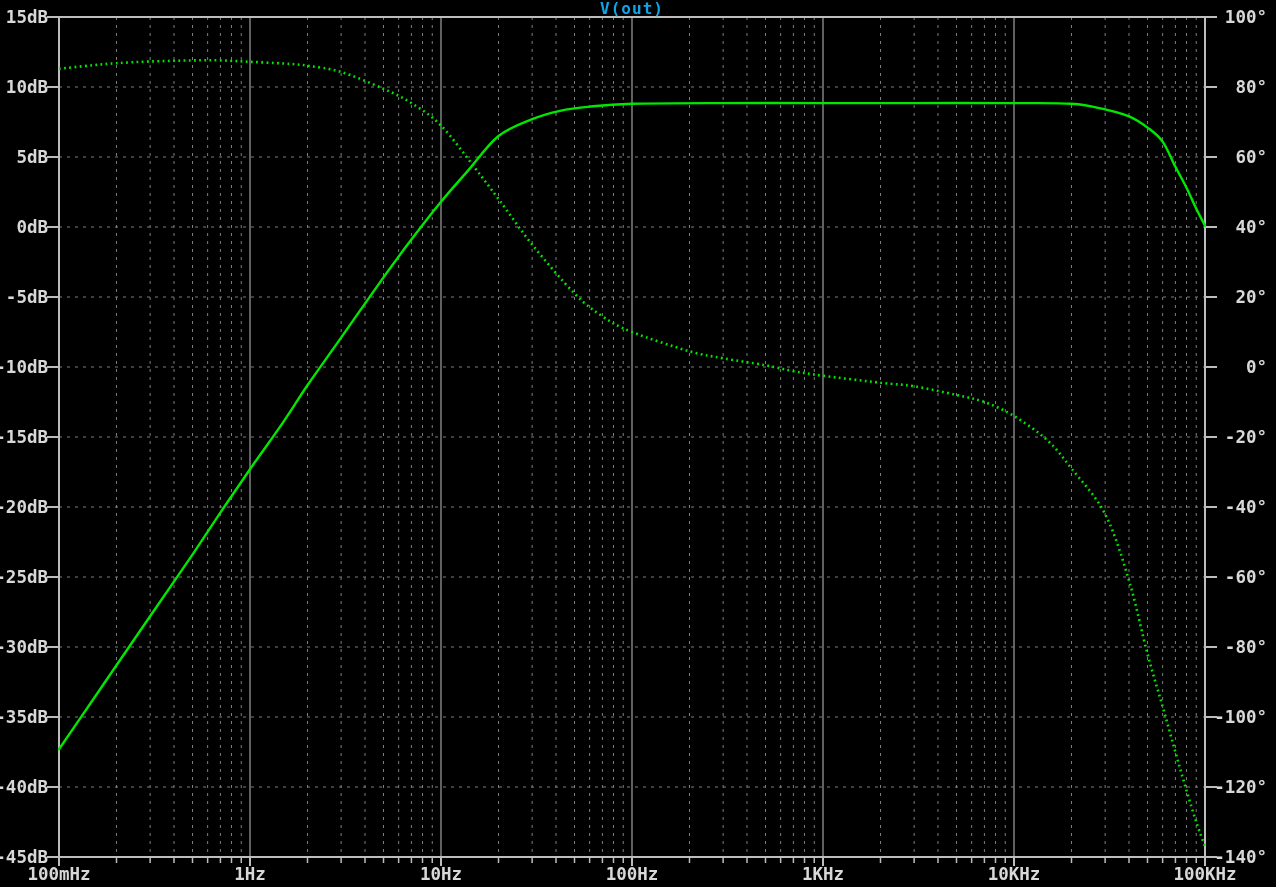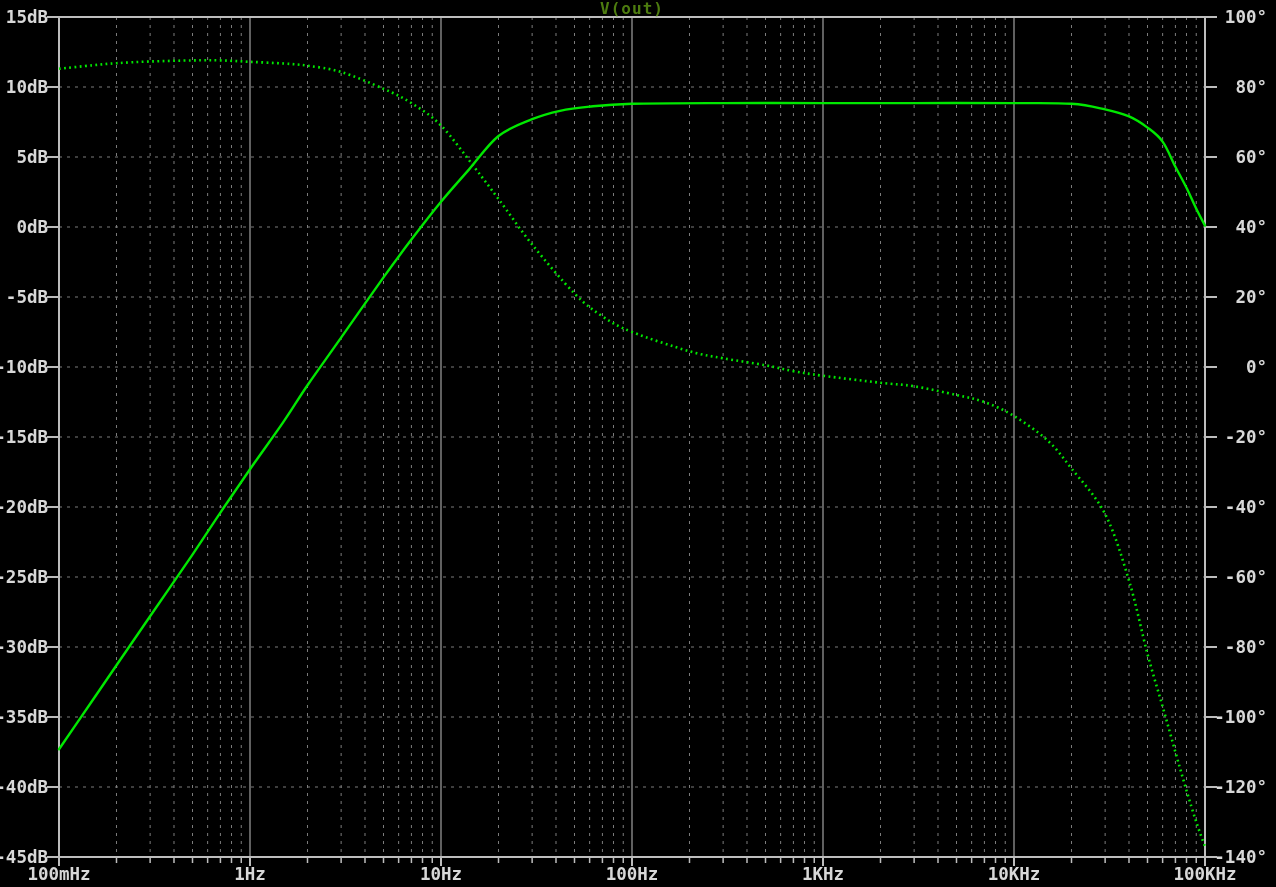--- a/index.html
+++ b/index.html
@@ -9,21 +9,21 @@
     background:#000;
     overflow:hidden;
     font-family:"DejaVu Sans Mono","Liberation Mono",monospace;
   }
   #plot-title{
     position:absolute;
     left:59px;top:0px;width:1146px;height:17px;
     text-align:center;
     font-size:16px;font-weight:bold;
     letter-spacing:1px;
-    color:#4d7c0f;
+    color:#0ea5e9;
     line-height:17px;
     cursor:default;
     z-index:2;
   }
   #plot-svg{position:absolute;left:0;top:0;}
 </style>
 </head>
 <body>
 
 <div id="screen">

